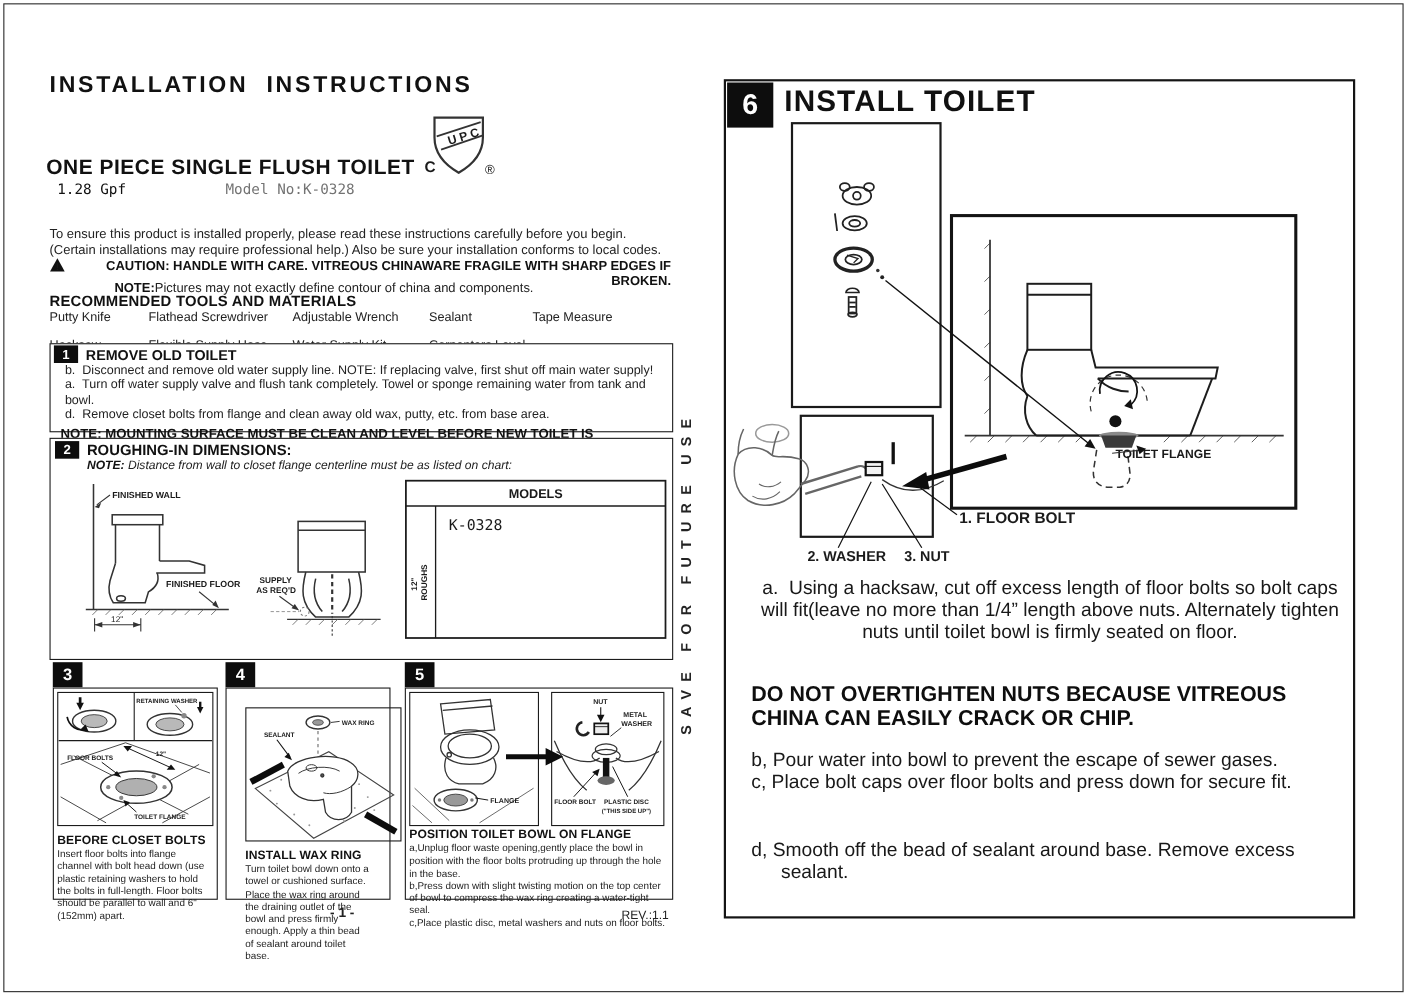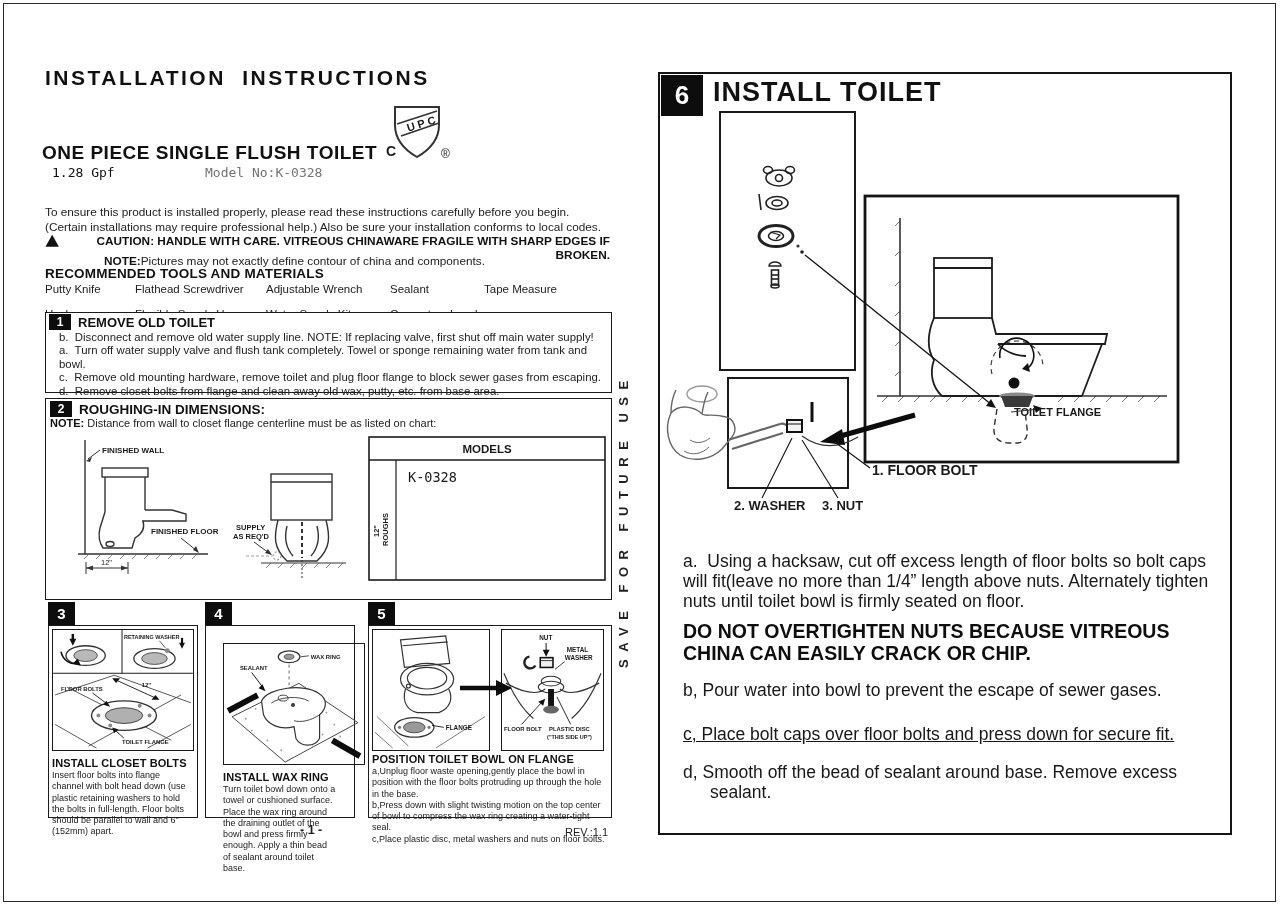--- a/index.html
+++ b/index.html
@@ -32,21 +32,21 @@
   .sec-box { border:1.5px solid #1b1b1b; background:#fff; }
   .sec1 { left:45px; top:312px; width:567px; height:81px; padding:1px 4px 0 3px; }
   .sec-head { display:flex; align-items:center; gap:7px; }
   .tab { background:#0d0d0d; color:#fff; font-weight:bold; display:flex; align-items:center; justify-content:center; }
   .tab-sm { width:22px; height:16px; font-size:12px; }
   .sec-title { font-size:13px; font-weight:bold; color:#111; }
   .s1-items { margin-left:10px; margin-top:1px; font-size:11.4px; line-height:13.4px; color:#222; }
   .s1-note { margin-left:6px; margin-top:2px; font-size:12px; font-weight:bold; color:#111; }
 
   .sec2 { left:45px; top:398px; width:567px; height:202px; padding:2px 4px; }
-  .s2-note { font-size:11px; color:#222; }
+  .s2-note { margin-left:29px; font-size:11px; color:#222;font-style:italic; }
   .s2-note b { color:#111; }
 
   .tab-lg { width:27px; height:23px; font-size:15px; }
   .tab3 { left:48px; top:602px; }
   .tab4 { left:205px; top:602px; }
   .tab5 { left:368px; top:602px; }
   .sec3 { left:48px; top:625px; width:150px; height:193px; padding:3px; }
   .sec4 { left:205px; top:625px; width:150px; height:193px; padding:17px; }
   .sec5 { left:368px; top:625px; width:244px; height:193px; padding:3px; }
   .illus-box { border:1px solid #1b1b1b; }
@@ -61,24 +61,24 @@
     left:616px; top:282px; height:386px; writing-mode:vertical-rl; transform:rotate(180deg);
     font-size:13px; font-weight:bold; letter-spacing:7.5px; color:#222; white-space:nowrap;
   }
 
   
   .panel6 { left:658px; top:72px; width:574px; height:763px; border:2.5px solid #141414; background:#fff; }
   .tab6 { left:661px; top:75px; width:42px; height:41px; font-size:26px; }
   .panel6-title { left:713px; top:77px; font-size:27px; font-weight:bold; letter-spacing:1px; color:#111; }
   .p6-diagram { left:662px; top:106px; }
   .p6-step { font-size:17.5px; line-height:20px; color:#181818; width:543px; }
-  .p6-a { left:683px; top:551px; }
+  .p6-a { left:683px; top:524px;text-align:center; }
   .p6-warning { left:683px; top:620px; width:548px; font-size:19.5px; line-height:22px; font-weight:bold; color:#0e0e0e; }
   .p6-b { left:683px; top:680px; }
-  .p6-c { left:683px; top:724px;text-decoration:underline; }
+  .p6-c { left:683px; top:700px; }
   .p6-d { left:683px; top:762px; padding-left:27px; text-indent:-27px; width:545px; }
 
   svg { font-family:"Liberation Sans", sans-serif; }
   svg text { fill:#1a1a1a; }
   .lbl { font-weight:bold; }
 </style>
 </head>
 <body>
 
 <div class="abs page-border"></div>
@@ -128,21 +128,20 @@
 </div>
 
 <div class="abs sec-box sec1">
   <div class="sec-head">
     <div class="tab tab-sm">1</div>
     <div class="sec-title">REMOVE OLD TOILET</div>
   </div>
   <div class="s1-items">
     <div class="pre">b.  Disconnect and remove old water supply line. NOTE: If replacing valve, first shut off main water supply!</div>
     <div class="pre">a.  Turn off water supply valve and flush tank completely. Towel or sponge remaining water from tank and bowl.</div>
-    <div class="pre">c.  Remove old mounting hardware, remove toilet and plug floor flange to block sewer gases from escaping.</div>
     <div class="pre">d.  Remove closet bolts from flange and clean away old wax, putty, etc. from base area.</div>
   </div>
   <div class="s1-note">NOTE: MOUNTING SURFACE MUST BE CLEAN AND LEVEL BEFORE NEW TOILET IS INSTALLED.</div>
 </div>
 
 <div class="abs sec-box sec2">
   <div class="sec-head">
     <div class="tab tab-sm">2</div>
     <div class="sec-title" style="font-size:13.5px">ROUGHING-IN DIMENSIONS:</div>
   </div>
@@ -267,21 +266,21 @@
     <line x1="40" y1="64" x2="56" y2="76" stroke="#111" stroke-width=".9"></line>
     <polygon points="58,78 51,76 54,72" fill="#111"></polygon>
     <line x1="62" y1="50" x2="106" y2="70" stroke="#111" stroke-width=".9"></line>
     <polygon points="60,49 68,49 64,54" fill="#111"></polygon>
     <polygon points="108,71 100,71 104,66" fill="#111"></polygon>
     <text class="lbl" x="90" y="58" font-size="6">12"</text>
     <text class="lbl" x="70" y="116" font-size="6">TOILET FLANGE</text>
     <line x1="72" y1="110" x2="62" y2="101" stroke="#111" stroke-width=".9"></line>
     <polygon points="60,99 66,101 62,105" fill="#111"></polygon>
   </svg>
-  <div class="small-sec-title">INSTALL CLOSET BOLTS</div>
+  <div class="small-sec-title">BEFORE CLOSET BOLTS</div>
   <div class="small-sec-body">Insert floor bolts into flange channel with bolt head down (use plastic retaining washers to hold the bolts in full-length. Floor bolts should be parallel to wall and 6"(152mm) apart.</div>
 </div>
 
 <div class="abs tab tab-lg tab4">4</div>
 <div class="abs sec-box sec4">
   <svg class="illus-box" width="142" height="122" viewBox="0 0 142 122">
     <text class="lbl" x="88" y="15" font-size="6">WAX RING</text>
     <ellipse cx="66" cy="13" rx="11" ry="6" fill="none" stroke="#333" stroke-width="1.3"></ellipse>
     <ellipse cx="66" cy="13" rx="5" ry="2.6" fill="#999" stroke="#333" stroke-width=".7"></ellipse>
     <line x1="78" y1="13" x2="86" y2="12" stroke="#333" stroke-width=".9"></line>

